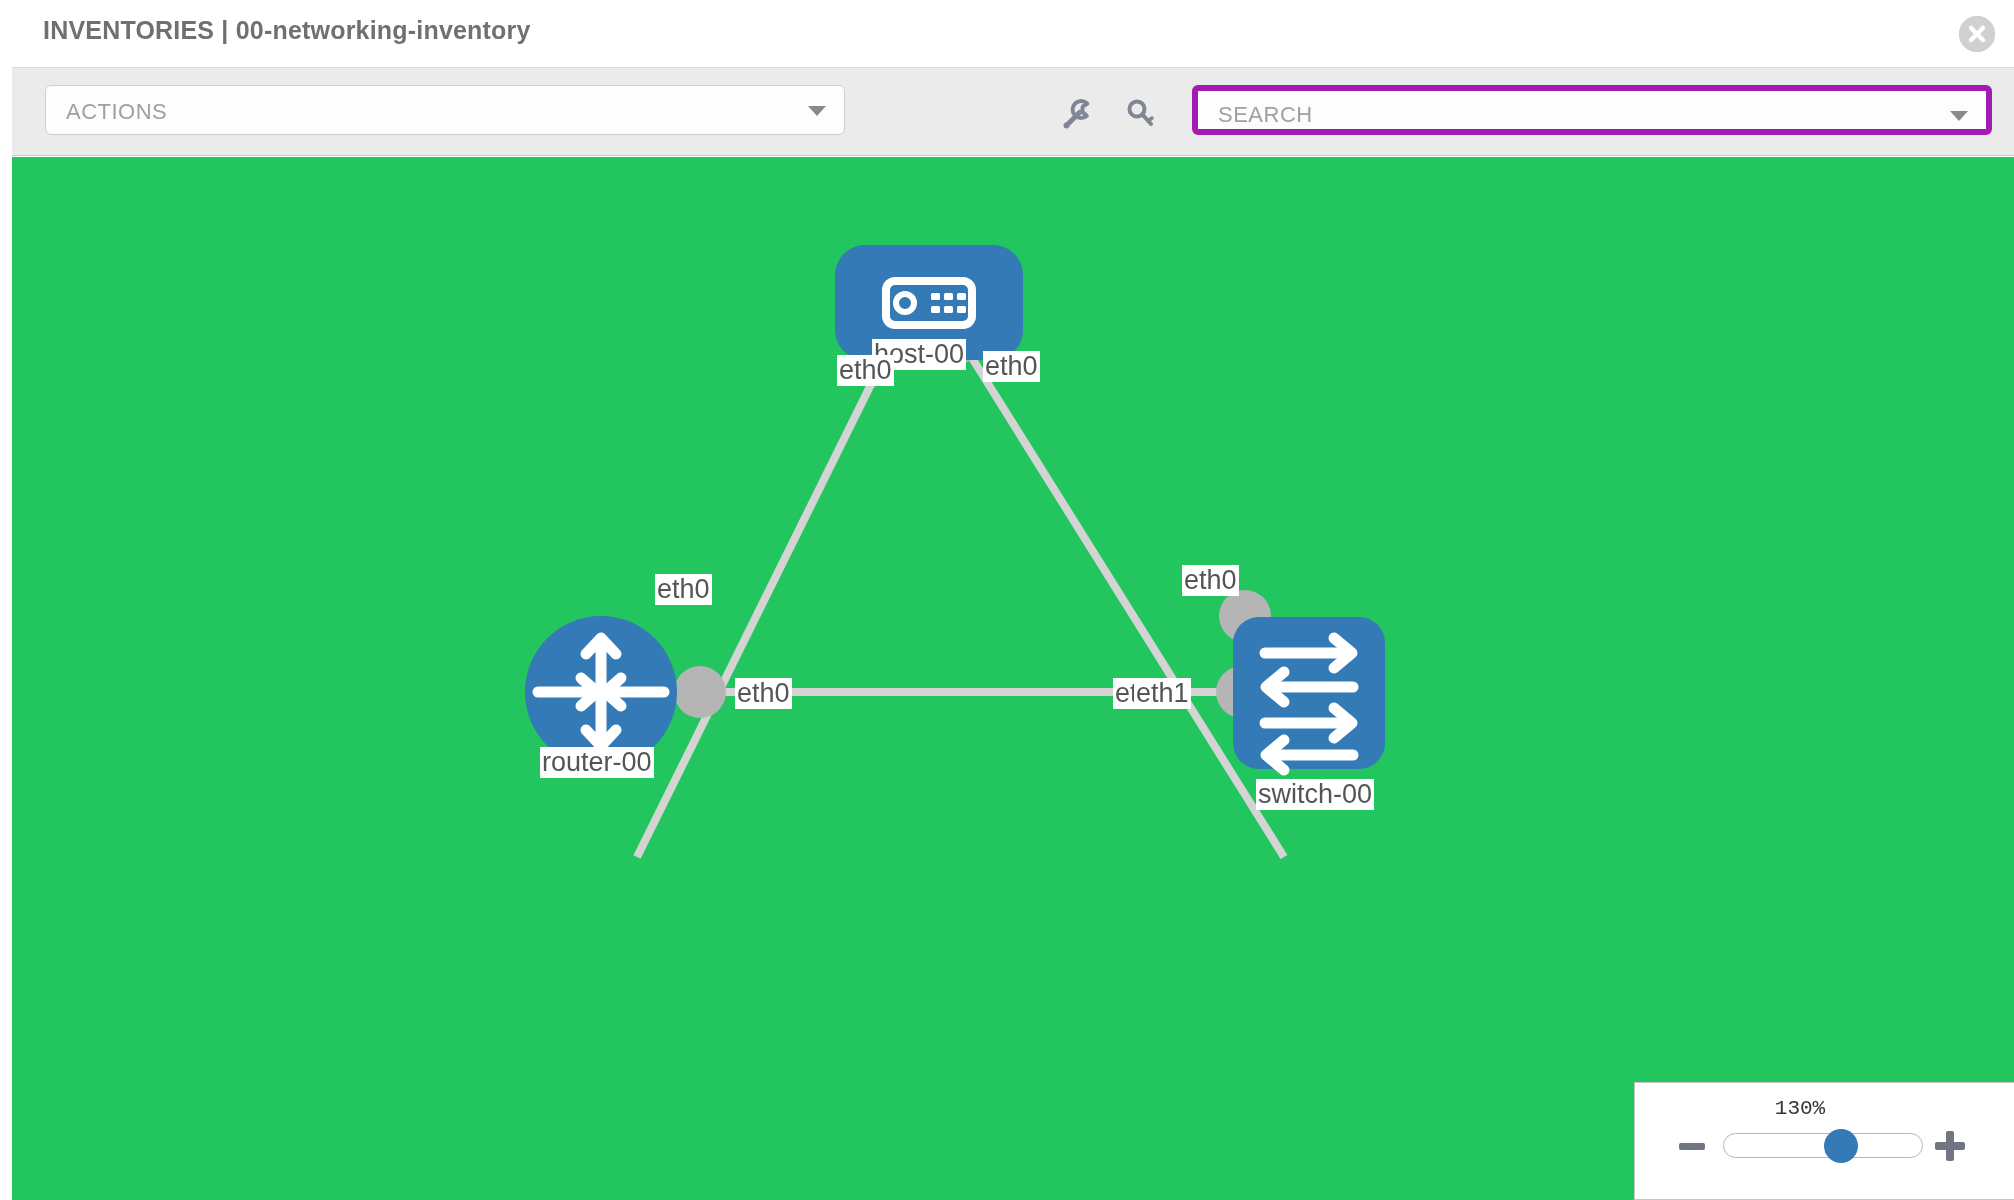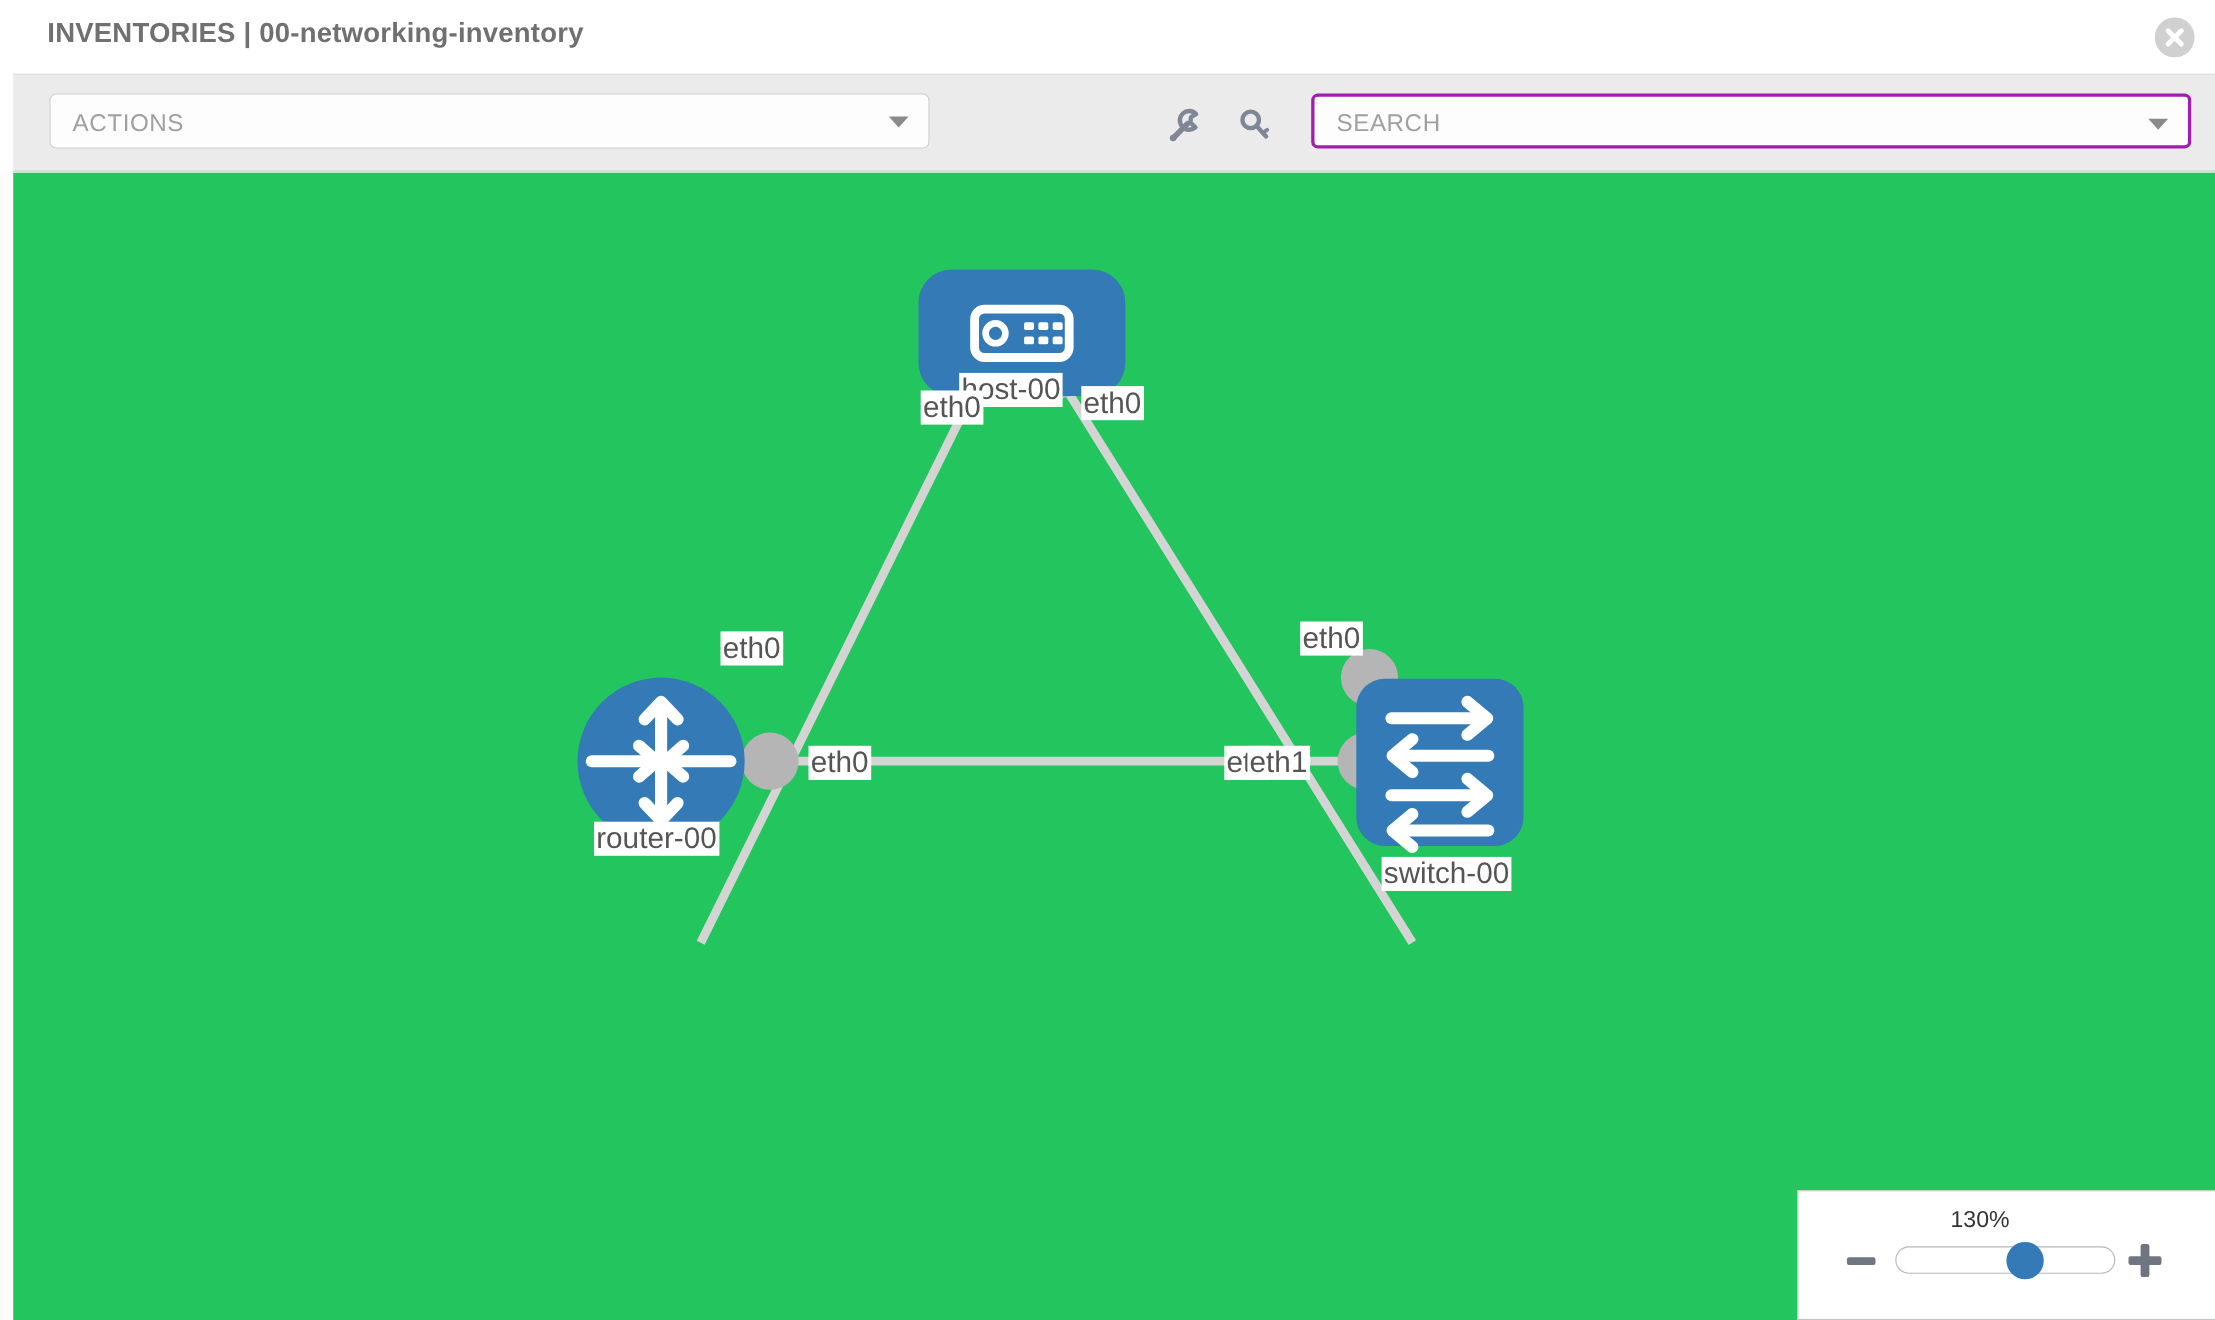--- a/index.html
+++ b/index.html
@@ -67,21 +67,21 @@
     cursor: pointer;
   }
   .tool-icon svg { display: block; width: 36px; height: 36px; }
   #wrench-icon { left: 1047px; }
   #key-icon    { left: 1110px; }
 
   .search-box {
     position: absolute; left: 1180px; top: 85px;
     width: 800px; height: 50px;
     background: #fdfdfd;
-    border: 3px solid #a21caf;
+    border: 6px solid #a21caf;
     border-radius: 6px;
   }
   .search-input {
     position: absolute; left: 0; top: 0;
     width: 760px; height: 48px;
     border: 0; outline: none; background: transparent;
     padding-left: 20px;
     font-family: "Liberation Sans", sans-serif;
     font-size: 22px; color: #555;
   }
@@ -117,21 +117,21 @@
   
   .zoom-panel {
     position: absolute; left: 1622px; top: 1082px;
     width: 392px; height: 118px;
     background: #ffffff;
     border: 1px solid #c4c4c4;
   }
   .zoom-percent {
     position: absolute; left: 0; top: 14px;
     width: 330px; text-align: center;
-    font-size: 21px; color: #333333;
+    font-size: 21px; color: #333333; font-family: Liberation Mono, monospace;
   }
   .zoom-minus {
     position: absolute; left: 44px; top: 60px;
     width: 26px; height: 7px;
     background: #6f7682; border-radius: 2px;
     cursor: pointer;
   }
   .zoom-plus {
     position: absolute; left: 300px; top: 48px;
     width: 30px; height: 30px; cursor: pointer;

